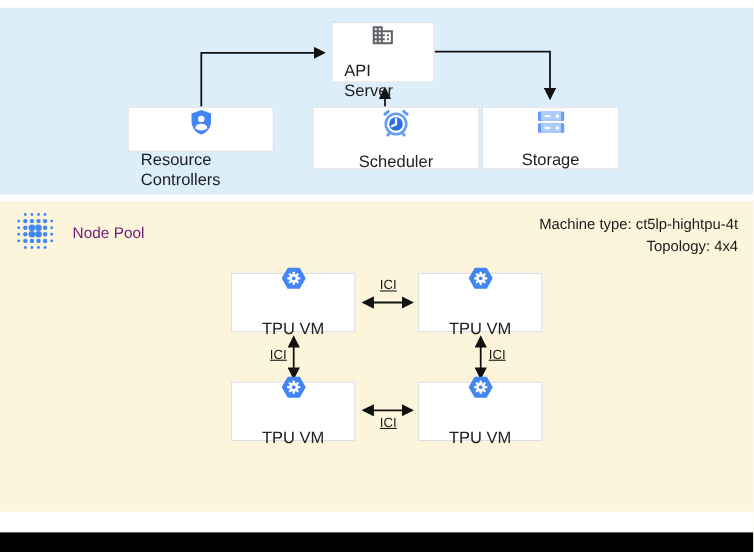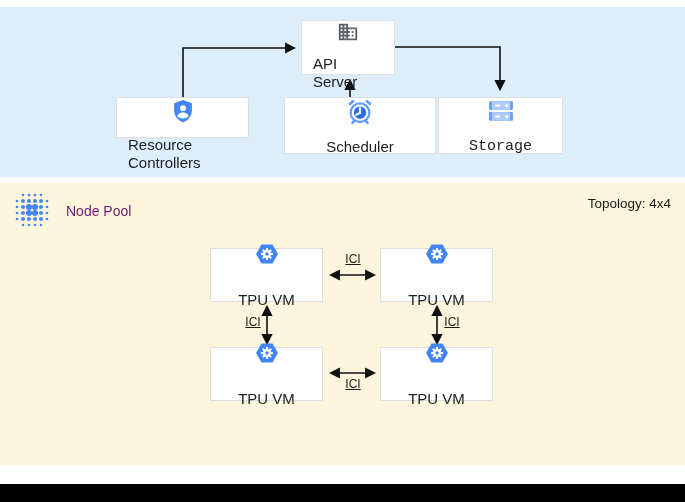--- a/index.html
+++ b/index.html
@@ -16,21 +16,21 @@
   }
   .node-box{
     position:absolute;display:flex;align-items:center;gap:9px;
     background:#fff;border:1px solid #dcdfe3;box-sizing:border-box;
     font-size:15px;color:#202124;padding:0 11px;z-index:10;flex-direction:column;
   }
   .node-box .lbl{line-height:18px;}
   .box-api{left:301px;top:20px;width:94px;height:55px;}
   .box-rc{left:116px;top:97px;width:133px;height:41px;}
   .box-sched{left:284px;top:97px;width:152px;height:57px;}
-  .box-store{left:438px;top:97px;width:125px;height:57px;font-family:Liberation Mono, monospace;}
+  .box-store{left:438px;top:97px;width:125px;height:57px;}
   .box-tpu{width:113px;height:54px;justify-content:center;gap:22px;}
   .tpu-tl{left:210px;top:248px;}
   .tpu-tr{left:380px;top:248px;}
   .tpu-bl{left:210px;top:347px;}
   .tpu-br{left:380px;top:347px;}
   .arrows{position:absolute;left:0;top:0;width:685px;height:502px;z-index:5;pointer-events:none;}
   .ici{
     position:absolute;z-index:12;font-size:12px;color:#1a1a1a;text-align:center;text-decoration:underline;
   }
   .ici-top{left:336px;top:252px;width:34px;}
@@ -162,20 +162,21 @@
       <circle cx="3" cy="27" r="1.3"></circle>
         <circle cx="33" cy="27" r="1.3"></circle>
       <circle cx="9" cy="33" r="1.3"></circle>
         <circle cx="15" cy="33" r="1.3"></circle>
         <circle cx="21" cy="33" r="1.3"></circle>
         <circle cx="27" cy="33" r="1.3"></circle>
     </svg>
   </span>
   <div class="np-title">Node Pool</div>
   <div class="np-machine">
+    <div>Machine type: ct5lp-hightpu-4t</div>
     <div>Topology: 4x4</div>
   </div>
 
   <div class="node-box box-tpu tpu-tl">
     <span>
       <svg width="24" height="24" viewBox="0 0 24 24">
         <polygon points="2,12 7,3.2 17,3.2 22,12 17,20.8 7,20.8" fill="#4285f4" stroke="#4285f4" stroke-width="1.6" stroke-linejoin="round"></polygon>
         <g fill="#fff">
           <circle cx="12" cy="12" r="4.1"></circle>
           <g transform="translate(12,12)">

